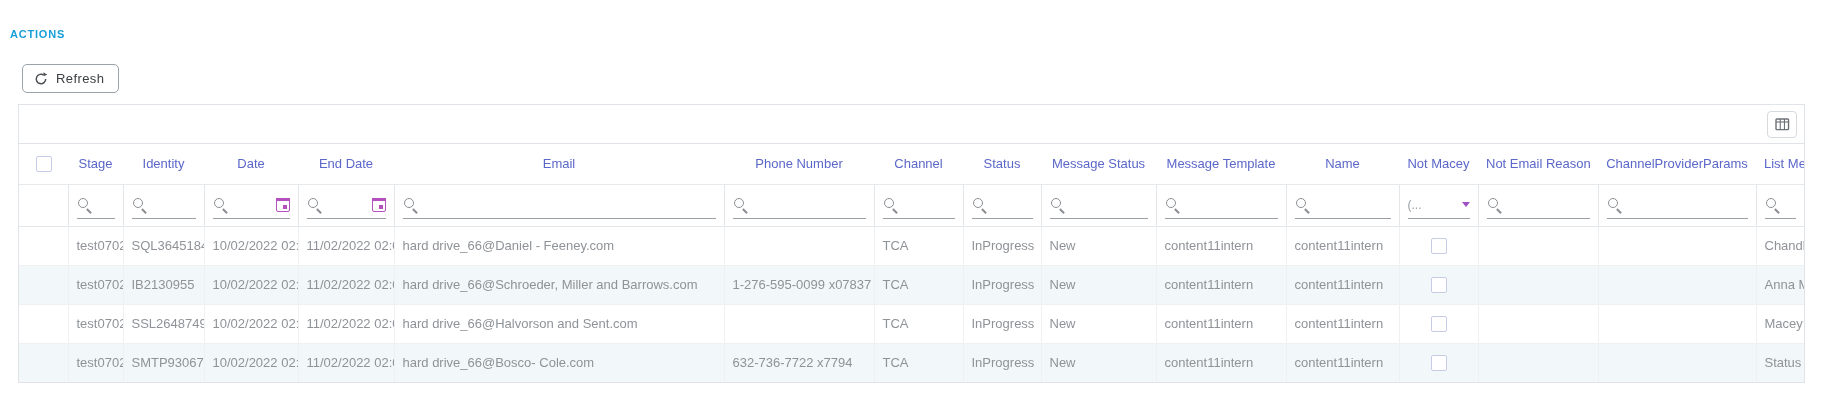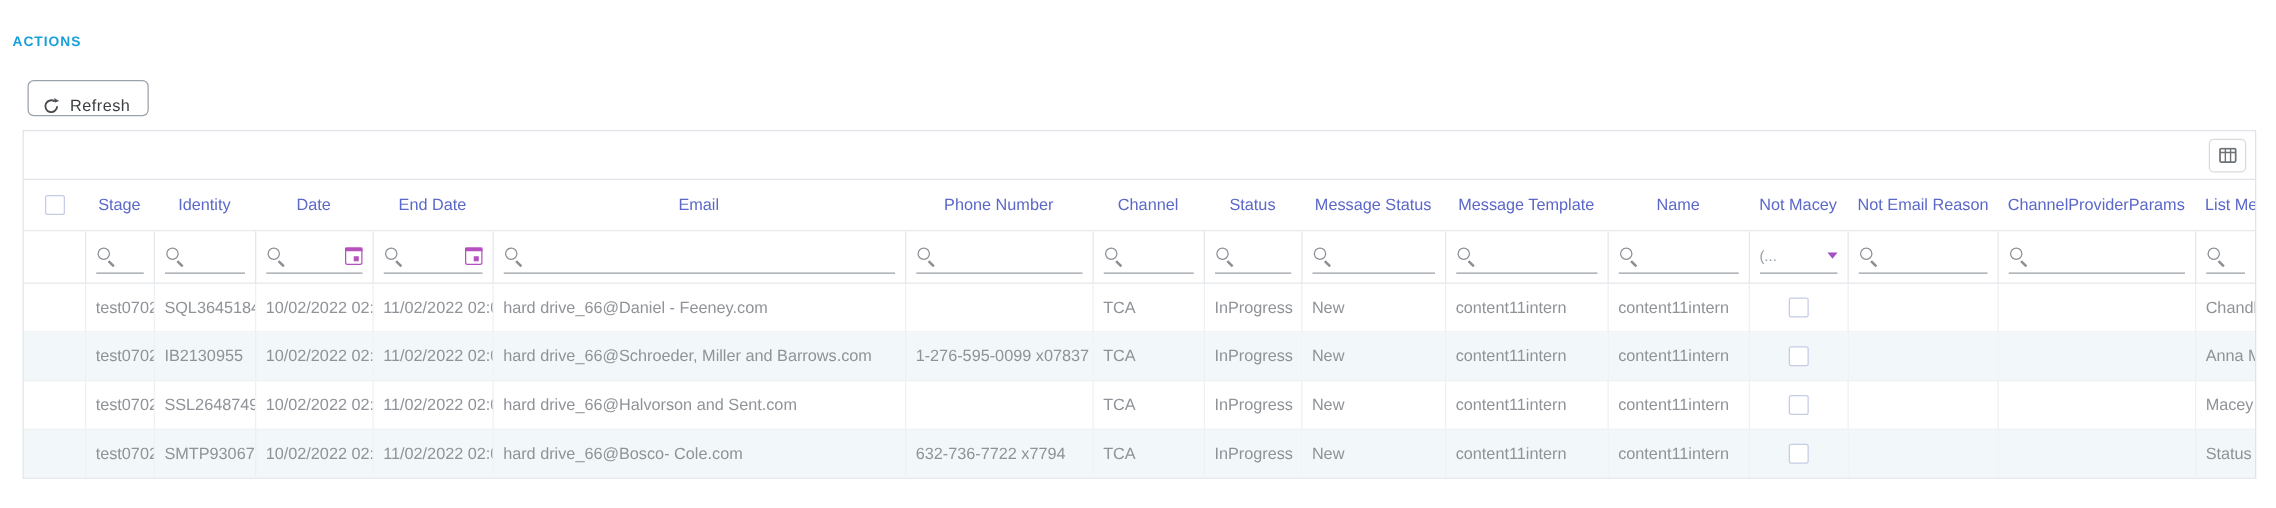--- a/index.html
+++ b/index.html
@@ -4,21 +4,21 @@
 <style>
   * { box-sizing: border-box; margin: 0; padding: 0; }
   html,body { width: 1821px; height: 406px; background: #ffffff; overflow: hidden;
     font-family: "Liberation Sans", "DejaVu Sans", sans-serif; }
 
   .actions-title { position: absolute; left: 10px; top: 3px; font-size: 11px;
     font-weight: bold; letter-spacing: .8px; color: #189fd9; margin-top: 25px; }
 
   .refresh-btn { position: absolute; left: 22px; top: 64px; height: 29px; padding: 0 14px 0 11px;
     background: #fff; border: 1px solid #9aa2aa; border-radius: 5px; display: flex;
-    align-items: flex-end; gap: 8px; font-size: 13px; color: #3c4043; cursor: pointer;
+    align-items: center; gap: 8px; font-size: 13px; color: #3c4043; cursor: pointer;
     font-family: inherit; letter-spacing: .4px; }
 
   .grid { position: absolute; left: 18px; top: 104px; width: 1787px; height: 279px;
     border: 1px solid #e0e3e7; background: #fff; overflow: hidden; }
 
   .grid-toolbar { height: 39px; border-bottom: 1px solid #e0e3e7; display: flex;
     align-items: center; justify-content: flex-end; padding-right: 7px; }
   .colchooser-btn { width: 30px; height: 27px; border: 1px solid #d7dadd; border-radius: 4px;
     background: #fff; display: flex; align-items: center; justify-content: center; cursor: pointer; }
 

